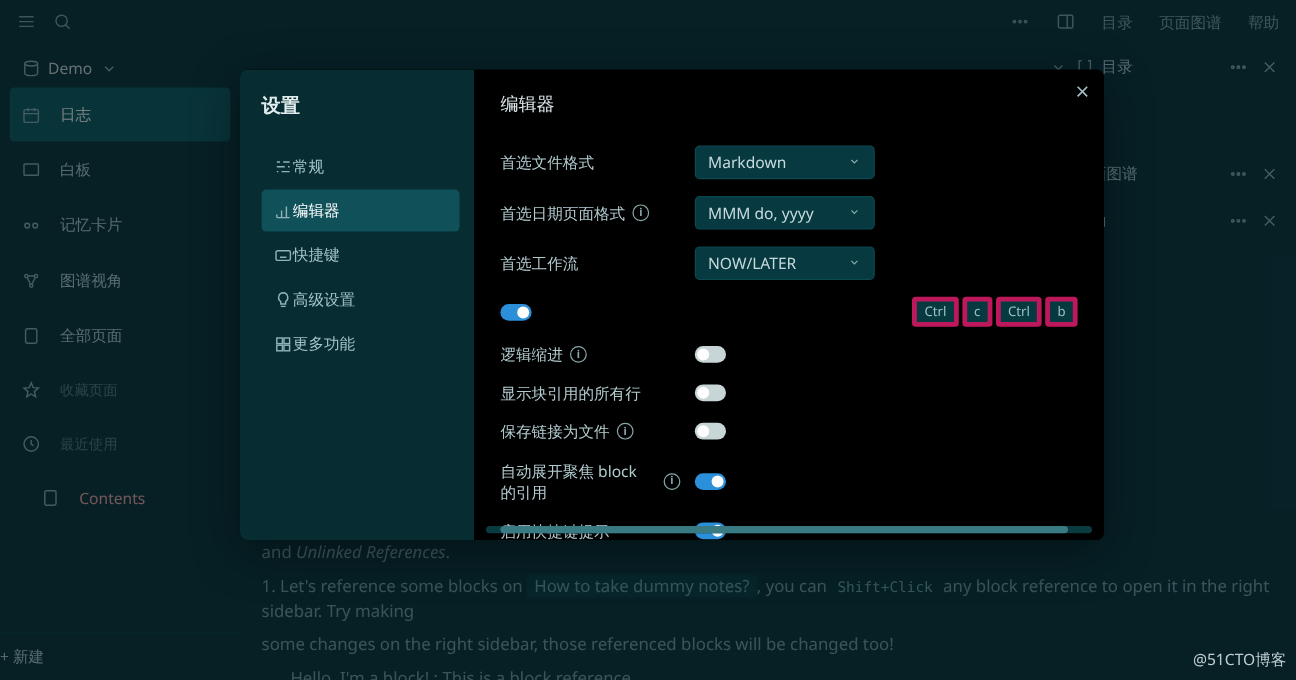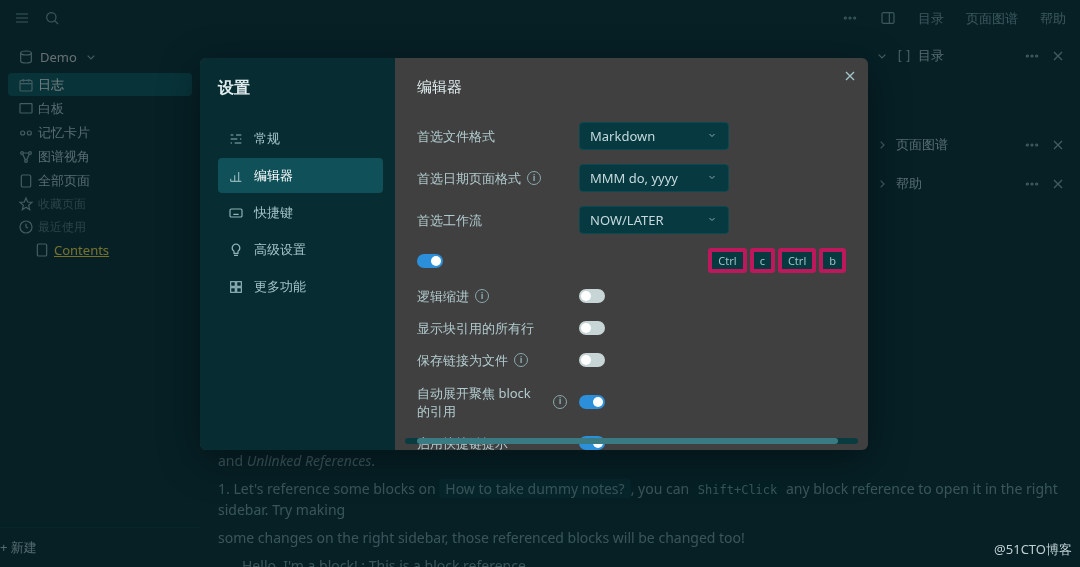--- a/index.html
+++ b/index.html
@@ -15,48 +15,48 @@
 
 .topbar { height: 36px; display: flex; align-items: center; padding: 0 14px; }
 .topbar .left { display: flex; gap: 14px; align-items: center; }
 .topbar .right { margin-left: auto; display: flex; gap: 22px; align-items: center; }
 .topbar .right span, .topbar .left span { color: #7fa7ad; cursor: pointer; }
 .icon { display: inline-flex; align-items: center; justify-content: center; color: #8fb3b8; }
 .icon svg { width: 16px; height: 16px; fill: none; stroke: currentColor; stroke-width: 1.8; }
 
 .sidebar { position: absolute; top: 36px; left: 0; width: 200px; bottom: 0; padding: 6px 8px; }
 .graph-label { display: flex; align-items: center; gap: 6px; padding: 6px 10px; color: #ddd; }
-.sidebar-item { display: flex; align-items: center; gap: 4px; padding: 2px 10px; border-radius: 4px; color: #b9d4d8; margin: 1px 0; }
+.sidebar-item { display: flex; align-items: center; gap: 16px; padding: 13px 10px; border-radius: 4px; color: #b9d4d8; margin: 1px 0; }
 .sidebar-item.active { background: #0f585f; color: #fff; }
 .sidebar-item.dim { color: #587b80; font-size: 12px; }
-.sidebar-item.sub { padding-left: 26px; color: #fde047; text-decoration: underline; }
+.sidebar-item.sub { padding-left: 26px; color: #fca5a5; }
 .newbtn { position: absolute; left: 0; right: 0; bottom: 0; height: 40px; display: flex; align-items: center; justify-content: flex-start; gap: 6px; color: #b9d4d8; border-top: 1px solid #0d3c43; }
 
 .main-text { position: absolute; left: 218px; top: 450px; right: 20px; line-height: 1.5; color: #7aa3a9; font-size: 14px; }
 .main-text .li { margin-bottom: 7px; }
 .main-text .sub { margin-left: 24px; }
 .main-text .kbd { background: #073035; padding: 1px 5px; border-radius: 3px; font-family: monospace; font-size: 12px; }
 .main-text .link { background: #0a3b41; padding: 0 6px; border-radius: 3px; }
 .main-text em { font-style: italic; }
 
 .rightpane { position: absolute; right: 0; top: 36px; width: 220px; }
 .rightpane .row { display: flex; align-items: center; gap: 6px; padding: 10px 14px; justify-content: space-between; }
 .rightpane .row .ttl { display: flex; gap: 6px; align-items: center; color: #b9d4d8; }
 .rightpane .row .acts { display: flex; gap: 10px; color: #7fa2a7; }
 
 .overlay { position: absolute; inset: 0; background: rgba(3,22,26,0.55); }
 
 .modal {
-  position: absolute; left: 200px; top: 58px; width: 668px; height: 392px;
-  background: #404040; border-radius: 6px; display: flex; overflow: hidden;
+  position: absolute; left: 200px; top: 58px; width: 720px; height: 392px;
+  background: #000000; border-radius: 6px; display: flex; overflow: hidden;
   box-shadow: 0 10px 40px rgba(0,0,0,0.4);
 }
 .modal-nav { width: 195px; background: #072c31; padding: 18px 12px 18px 18px; }
 .modal-nav h2 { color: #e0ecee; font-size: 16px; font-weight: 600; margin-bottom: 22px; }
-.nav-item { display: flex; align-items: center; gap: 10px; padding: 8px 10px; margin: 2px 0; color: #a3c4c9; border-radius: 4px; }
+.nav-item { display: flex; align-items: center; padding: 8px 10px; margin: 2px 0; color: #a3c4c9; border-radius: 4px; }
 .nav-item.active { background: #105159; color: #fff; }
 .modal-body { flex: 1; padding: 18px 22px 8px 22px; overflow-y: auto; position: relative; }
 .modal-body h3 { color: #e0ecee; font-size: 15px; font-weight: 500; margin-bottom: 18px; }
 .setting-row { display: flex; align-items: center; padding: 7px 0; gap: 12px; }
 .setting-row .label { width: 150px; color: #b2cbcf; font-size: 13px; display: flex; align-items: center; gap: 6px; line-height: 1.4; }
 .info-icon { width: 14px; height: 14px; border: 1.3px solid #89a8ac; border-radius: 50%; display: inline-flex; align-items: center; justify-content: center; font-size: 9px; color: #89a8ac; font-weight: bold; flex-shrink: 0; }
 .select { flex: 0 0 150px; height: 28px; background: #063940; border: 1px solid #0c4850; border-radius: 4px; color: #c6dadd; padding: 0 10px; display: flex; align-items: center; justify-content: space-between; gap: 28px; }
 .select .chev svg { width: 12px; height: 12px; stroke: #8aabb0; fill: none; stroke-width: 2; }
 .toggle { width: 26px; height: 14px; border-radius: 8px; position: relative; }
 .toggle::after { content: ""; position: absolute; width: 10px; height: 10px; border-radius: 50%; background: #fff; top: 2px; }

